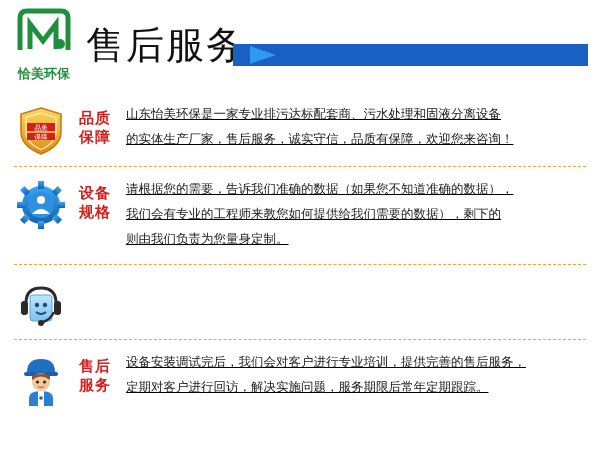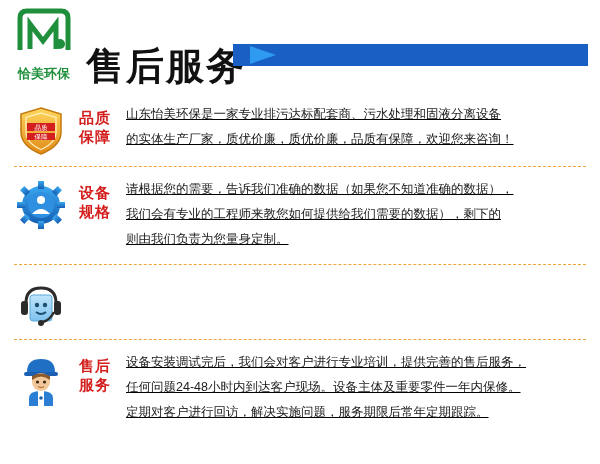--- a/index.html
+++ b/index.html
@@ -45,23 +45,23 @@
     margin-top: 11px;
     font-size: 13px;
     font-weight: bold;
     color: #1f8f3c;
     letter-spacing: 0px;
     white-space: nowrap;
   }
   .header-title {
     position: absolute;
     left: 86px;
-    top: 41px;
+    top: 20px;
     font-size: 38px;
-    font-weight: bold;
+    font-weight: normal;
     color: #111111;
     letter-spacing: 2px;
     font-family: "Liberation Sans", sans-serif;
   }
   .header-bar {
     position: absolute;
     left: 233px;
     top: 44px;
     width: 355px;
     height: 22px;
@@ -186,21 +186,21 @@
         <text x="23" y="23.6" font-size="6.5" fill="#ffffff" text-anchor="middle" font-family="Liberation Sans, sans-serif">品质</text>
         <text x="23" y="33.2" font-size="6.5" fill="#ffffff" text-anchor="middle" font-family="Liberation Sans, sans-serif">保障</text>
       </svg>
     </div>
     <div class="label-col">
       <div class="lbl">品质</div>
       <div class="lbl">保障</div>
     </div>
     <div class="text-col">
       <p>山东怡美环保是一家专业排污达标配套商、污水处理和固液分离设备</p>
-      <p>的实体生产厂家，质优价廉，质优价廉，品质有保障，欢迎您来咨询！</p>
+      <p>的实体生产厂家，售后服务，诚实守信，品质有保障，欢迎您来咨询！</p>
     </div>
   </div>
   <div class="divider"></div>
 
   <div class="row">
     <div class="icon-col">
       <svg class="gear-ico" viewBox="0 0 48 48" xmlns="http://www.w3.org/2000/svg">
         <defs>
           <linearGradient id="blu" x1="0" y1="0" x2="0" y2="1">
             <stop offset="0%" stop-color="#3aa7f0"></stop>
@@ -272,18 +272,17 @@
         <rect x="21" y="37" width="6" height="15" fill="#ffffff"></rect>
         <circle cx="24" cy="44" r="1.8" fill="#1f5fa8"></circle>
       </svg>
     </div>
     <div class="label-col">
       <div class="lbl">售后</div>
       <div class="lbl">服务</div>
     </div>
     <div class="text-col">
       <p>设备安装调试完后，我们会对客户进行专业培训，提供完善的售后服务，</p>
-      <p>任何问题24-48小时内到达客户现场。设备主体及重要零件一年内保修。</p>
       <p>定期对客户进行回访，解决实施问题，服务期限后常年定期跟踪。</p>
     </div>
   </div>
 
 </div>
 
 </body></html>

